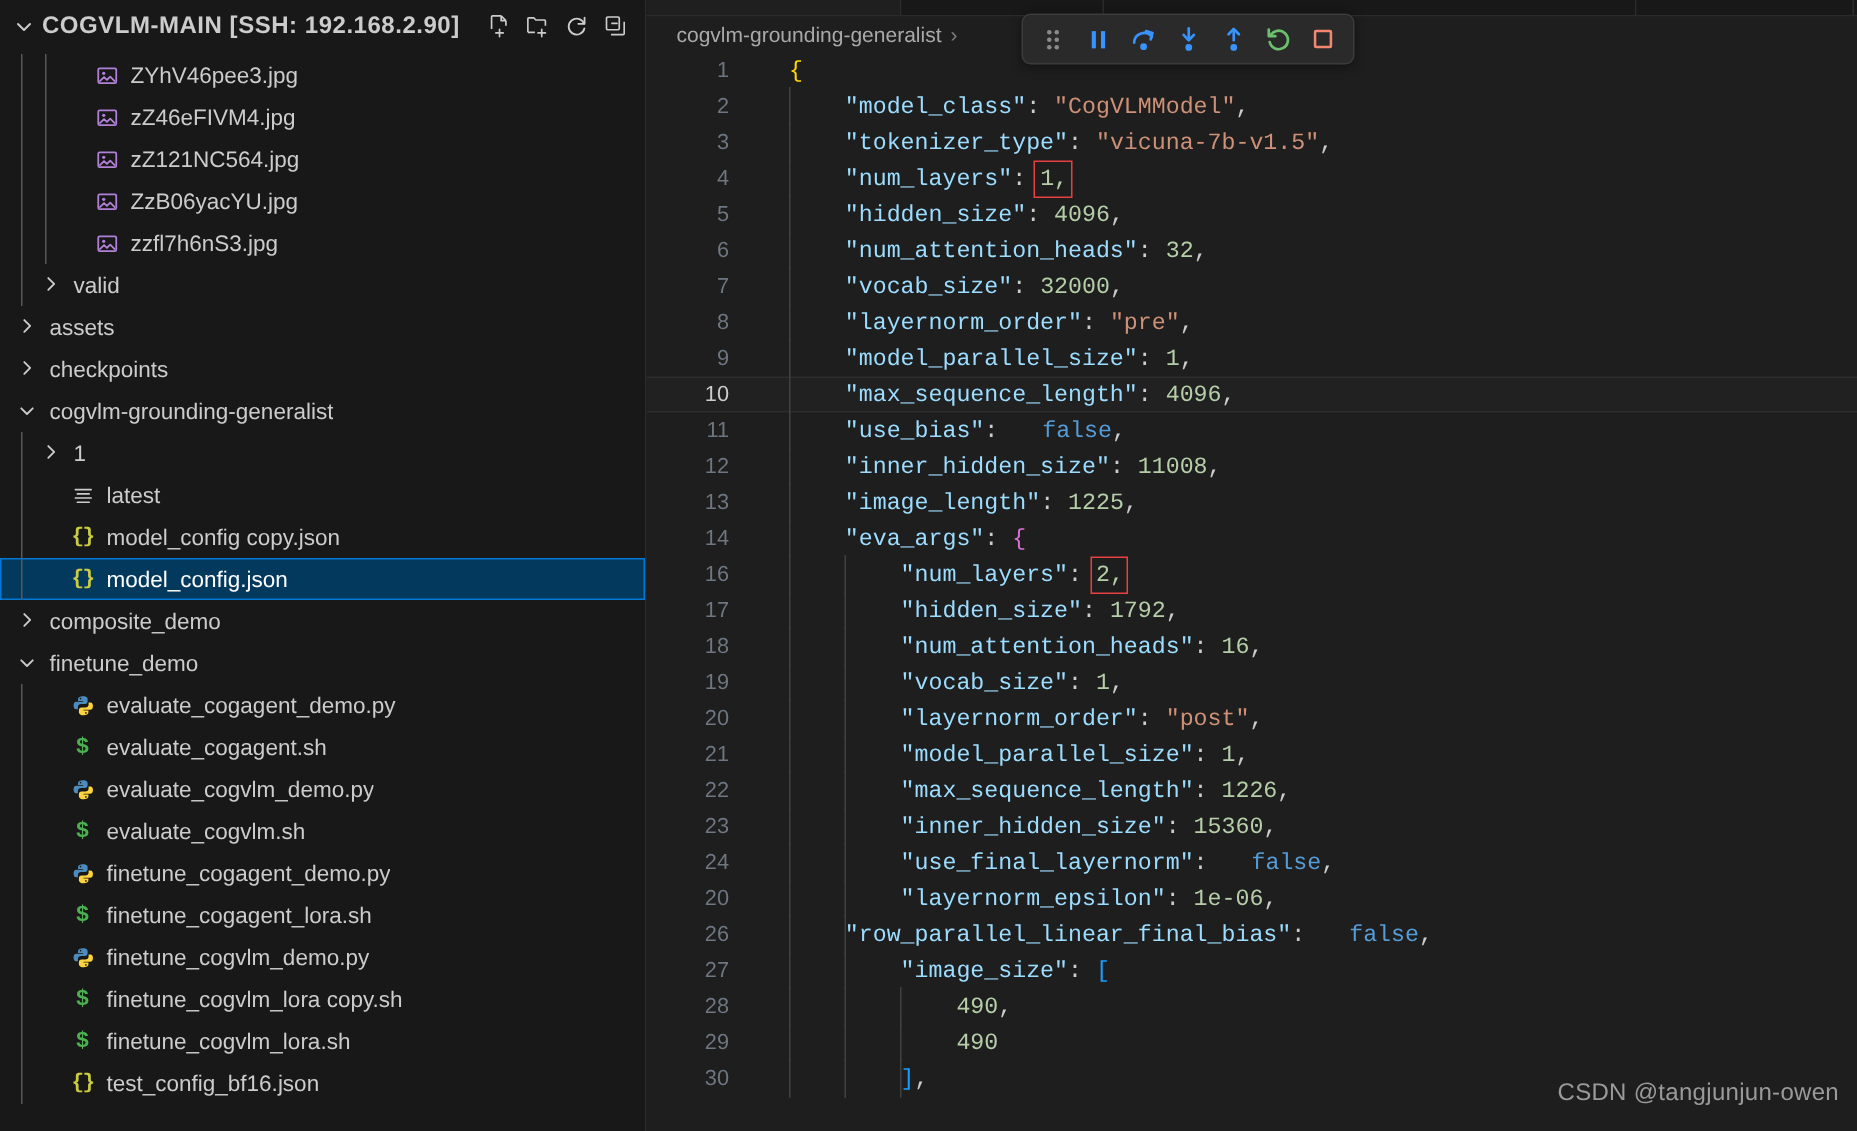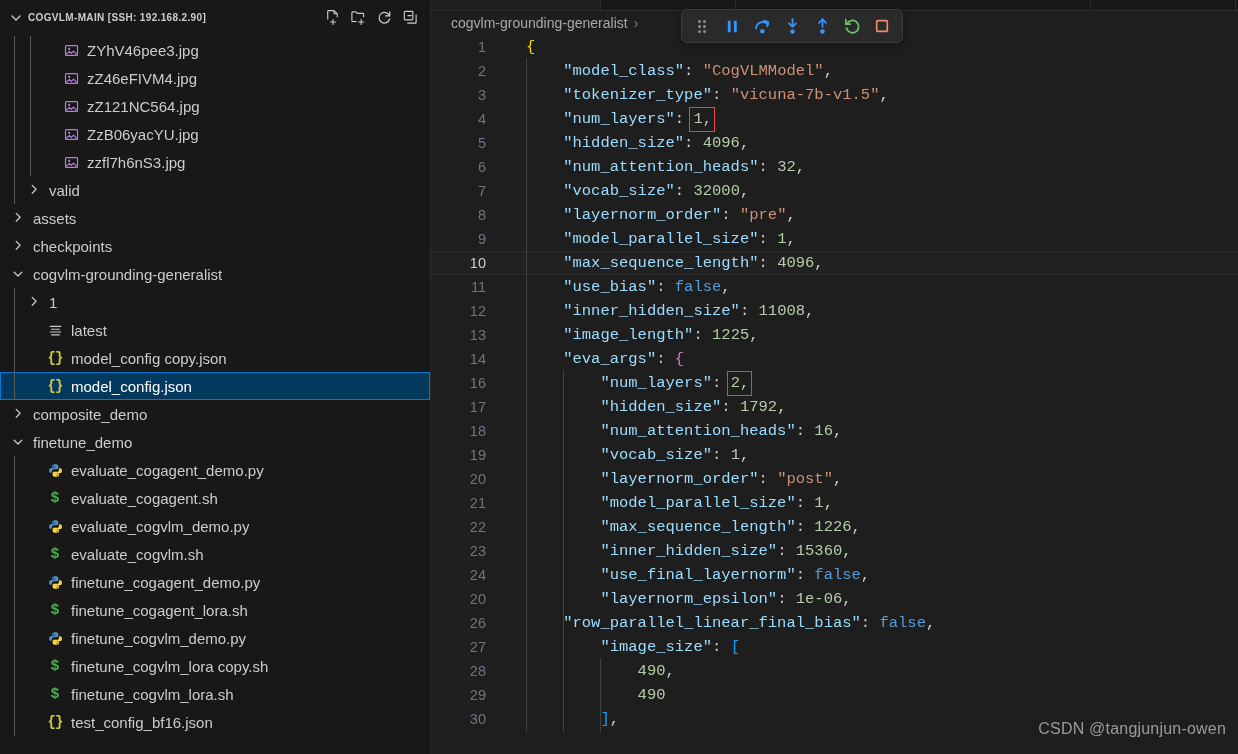--- a/index.html
+++ b/index.html
@@ -23,21 +23,21 @@
     height: 35px; min-height: 35px;
     display: flex; align-items: center;
     padding: 0 4px 0 8px;
     background: #181818;
   }
   #explorer-header .twisty {
     width: 16px; height: 16px; display: flex; align-items: center; justify-content: center;
     color: #cccccc; flex: 0 0 auto; margin-right: 2px;
   }
   #explorer-title {
-    font-size: 10px; font-weight: bold; letter-spacing: .35px;
+    font-size: 16px; font-weight: bold; letter-spacing: .35px;
     color: #cccccc; white-space: nowrap; overflow: hidden; text-overflow: ellipsis;
     flex: 1 1 auto; padding-left: 2px;
   }
   #explorer-actions { display: flex; align-items: center; gap: 2px; flex: 0 0 auto; padding-right: 4px; }
   .hdr-icon {
     width: 24px; height: 22px; display: flex; align-items: center; justify-content: center;
     color: #cccccc; border-radius: 4px;
   }
   .hdr-icon svg { display: block; }
 
@@ -129,21 +129,21 @@
   }
   .codeline.active .ln { color: #cccccc; }
   .ctext { position: relative; flex: 1 1 auto; padding-left: 0; }
   .ctext .ig {
     position: absolute; top: -4px; bottom: -4px; width: 1px; background: #404040;
   }
   .tok { position: relative; }
   .k { color: #9cdcfe; }   
   .s { color: #ce9178; }   
   .n { color: #b5cea8; }   
-  .b { color: #569cd6; }   
+  .b { color: #569cd6; margin-left: 20px; }   
   .p { color: #cccccc; }   
   .br0 { color: #ffd700; }
   .br1 { color: #da70d6; }
   .br2 { color: #179fff; }
   .boxed {
     outline: 1.6px solid #e84040; outline-offset: 0;
     padding: 2px 2px 3px 3px; margin-left: -3px;
   }
 
   #watermark {

